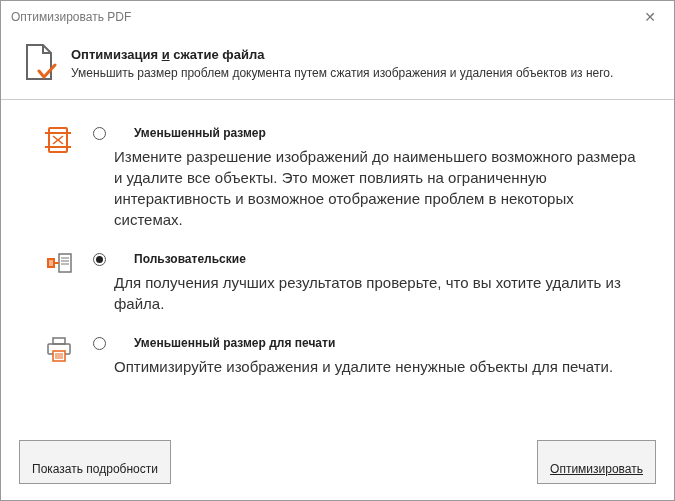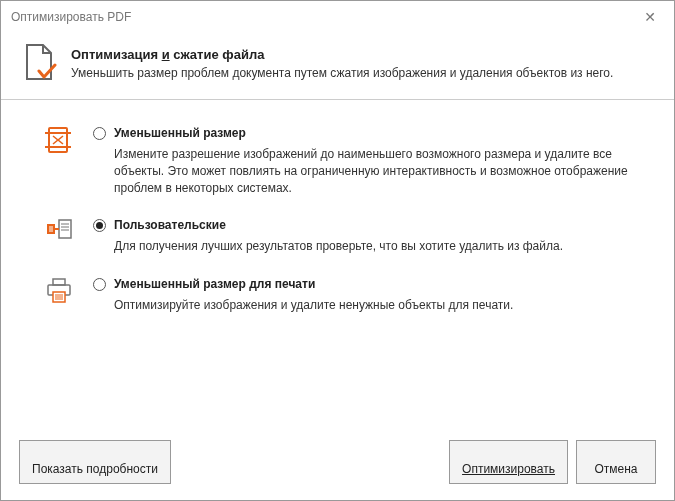--- a/index.html
+++ b/index.html
@@ -14,22 +14,22 @@
   .header-text h1 .ul { text-decoration: underline; }
   .header-text p { font-size: 12px; color: #333; }
   .divider { height: 1px; background: #ccc; margin: 0; }
   .body { flex: 1; padding: 26px 22px 10px 22px; overflow: hidden; }
   .option { display: flex; margin-bottom: 22px; }
   .opt-icon { width: 70px; flex-shrink: 0; display: flex; justify-content: flex-start; padding-left: 22px; }
   .opt-main { flex: 1; padding-right: 14px; }
   .opt-head { display: flex; align-items: center; margin-bottom: 6px; }
   .radio { width: 13px; height: 13px; border: 1px solid #555; border-radius: 50%; margin-right: 8px; display: flex; align-items: center; justify-content: center; background: #fff; flex-shrink: 0; }
   .radio.selected::after { content: ""; width: 7px; height: 7px; border-radius: 50%; background: #222; display: block; }
-  .opt-label { font-weight: bold; font-size: 12px; color: #222; }
-  .opt-desc { font-size: 12px; color: #333; line-height: 1.4; padding-left: 21px; }
+  .opt-label { font-weight: bold; font-size: 12px; color: #222; margin-left: 20px; }
+  .opt-desc { font-size: 15px; color: #333; line-height: 1.4; padding-left: 21px; }
   .footer { display: flex; padding: 10px 18px 16px 18px; align-items: center; }
   .footer .spacer { flex: 1; }
   button.btn { font-family: inherit; font-size: 12px; padding: 21px 12px; background: #f3f3f3; border: 1px solid #999; color: #222; cursor: pointer; min-width: 80px; height: 20px; }
   button.btn + button.btn { margin-left: 8px; }
   .icon-svg { display: block; }
 </style>
 </head>
 <body>
 
 <div class="dialog">
@@ -118,16 +118,15 @@
         <div class="opt-desc">Оптимизируйте изображения и удалите ненужные объекты для печати.</div>
       </div>
     </div>
 
   </div>
 
   <div class="footer">
     <button class="btn" style="min-width:140px;">Показать подробности</button>
     <span class="spacer"></span>
     <button class="btn" style="min-width:110px;text-decoration:underline;">Оптимизировать</button>
-    <button class="btn">Отмена</button>
   </div>
 
 </div>
 
 </body></html>

